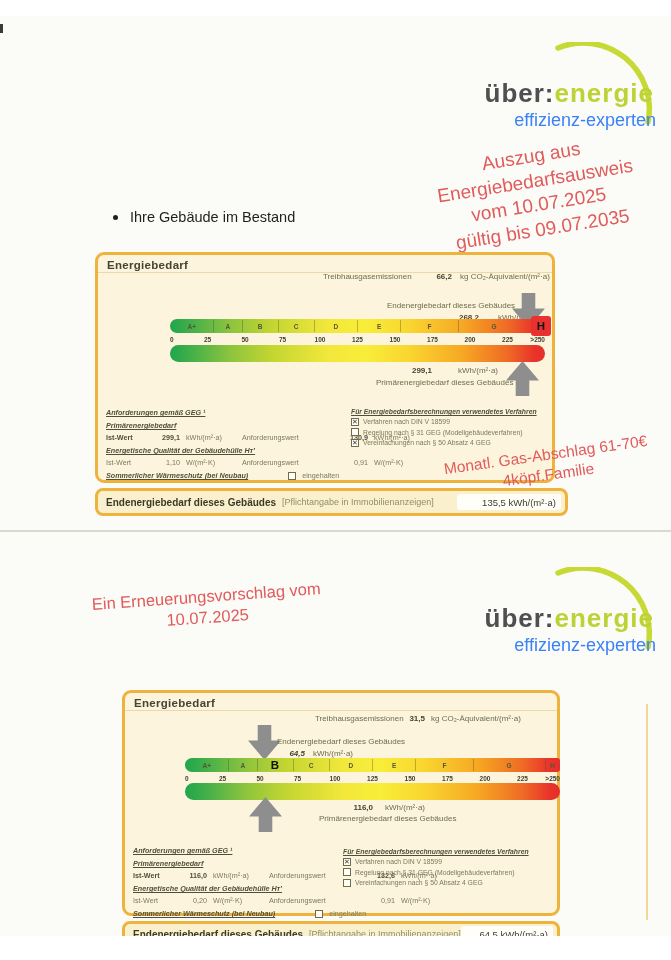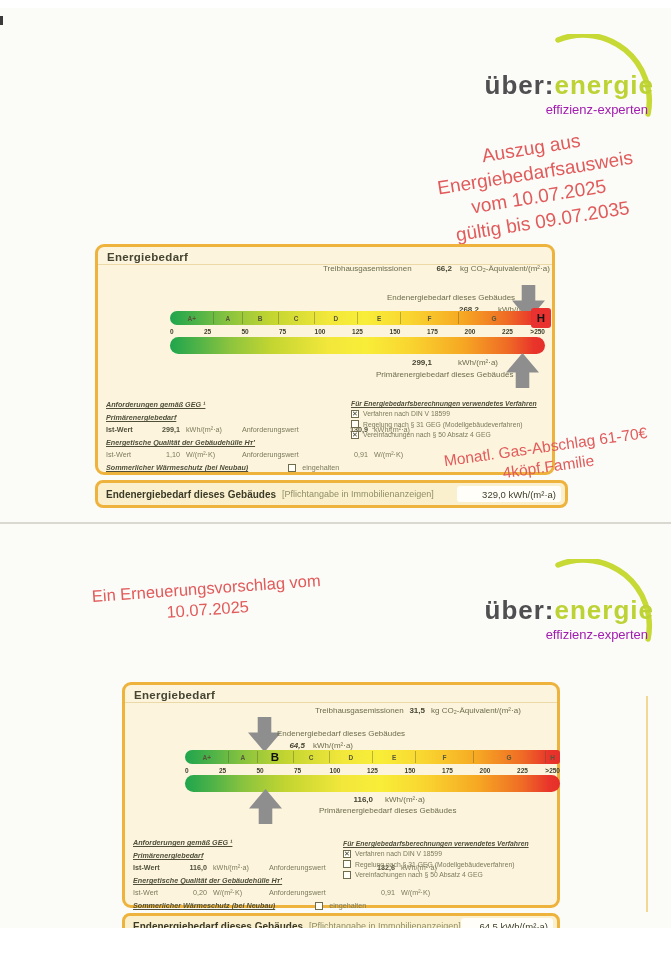--- a/index.html
+++ b/index.html
@@ -1,34 +1,34 @@
 <!DOCTYPE html>
 <html><head>
 <meta charset="utf-8">
 <style>
   * { margin:0; padding:0; box-sizing:border-box; }
   html,body { background:#ffffff; }
   body { font-family:"Liberation Sans","DejaVu Sans",sans-serif; }
-  .page { position:relative; width:671px; height:920px; background:#fbfbf8; overflow:hidden; margin:8px auto; }
+  .page { position:relative; width:671px; height:920px; background:#fbfbf8; overflow:hidden; margin:16px auto; }
   .abs { position:absolute; }
 
   
   .edge-mark { position:absolute; left:0; top:8px; width:3px; height:9px; background:#3a3a3a; }
   .page-divider { position:absolute; left:0; top:514px; width:671px; height:2px; background:#d9d9d2; }
   .right-artifact { position:absolute; left:646px; top:688px; width:2px; height:216px; background:#f0d07a; opacity:.8; }
 
   
   .logo { position:absolute; width:218px; height:98px; }
   .logo-1 { left:446px; top:26px; }
   .logo-2 { left:446px; top:551px; }
   .logo svg { position:absolute; left:0; top:0; }
   .logo .brand { position:absolute; right:10px; top:36px; font-size:26px; font-weight:bold; letter-spacing:1px; white-space:nowrap; }
   .logo .brand .pre { color:#4f4f51; }
   .logo .brand .suf { color:#bdd234; }
-  .logo .tagline { position:absolute; right:16px; top:68px; font-size:13px; color:#a21caf; }
+  .logo .tagline { position:absolute; right:8px; top:68px; font-size:18px; color:#3b82f6; }
 
   
   .stamp { position:absolute; color:#e15b5b; text-align:center; line-height:1.3; }
   .stamp-extract { left:404px; top:128px; width:266px; font-size:19px; transform:rotate(-9deg); }
   .stamp-gas { left:424px; top:429px; width:246px; font-size:15.5px; transform:rotate(-8deg); }
   .stamp-renewal { left:78px; top:570px; width:258px; font-size:16.5px; transform:rotate(-4deg); }
 
   
   .bullet { position:absolute; display:flex; align-items:center; gap:12px; color:#1f1f1f; font-size:14.5px; }
   .bullet-1 { left:113px; top:193px; }
@@ -131,20 +131,24 @@
     <div class="tagline">effizienz-experten</div>
   </div>
 
   <div class="stamp stamp-extract">
     <div>Auszug aus</div>
     <div>Energiebedarfsausweis</div>
     <div>vom 10.07.2025</div>
     <div>gültig bis 09.07.2035</div>
   </div>
 
+  <div class="bullet bullet-1">
+    <span class="bullet-dot"></span>
+    <span>Ihre Gebäude im Bestand</span>
+  </div>
 
   <div class="cert c1">
     <div class="cert-title">Energiebedarf</div>
     <div class="cert-rule"></div>
 
     <span class="abs t8 ghg-label">Treibhausgasemissionen</span>
     <span class="abs t8b ghg-value num">66,2</span>
     <span class="abs t8 ghg-unit">kg CO₂-Äquivalent/(m²·a)</span>
 
     <span class="abs t8 end-label">Endenergiebedarf dieses Gebäudes</span>
@@ -251,21 +255,21 @@
 
   <div class="stamp stamp-gas">
     <div>Monatl. Gas-Abschlag 61-70€</div>
     <div>4köpf.Familie</div>
   </div>
 
   <div class="footer f1">
     <span class="flabel">Endenergiebedarf dieses Gebäudes</span>
     <span class="fnote">[Pflichtangabe in Immobilienanzeigen]</span>
     <span class="fspace"></span>
-    <span class="fvalue">329,0 kWh/(m²·a)</span>
+    <span class="fvalue">135,5 kWh/(m²·a)</span>
   </div>
 
   <div class="page-divider"></div>
 
   <div class="stamp stamp-renewal">
     <div>Ein Erneuerungsvorschlag vom</div>
     <div>10.07.2025</div>
   </div>
 
   <div class="logo logo-2">

